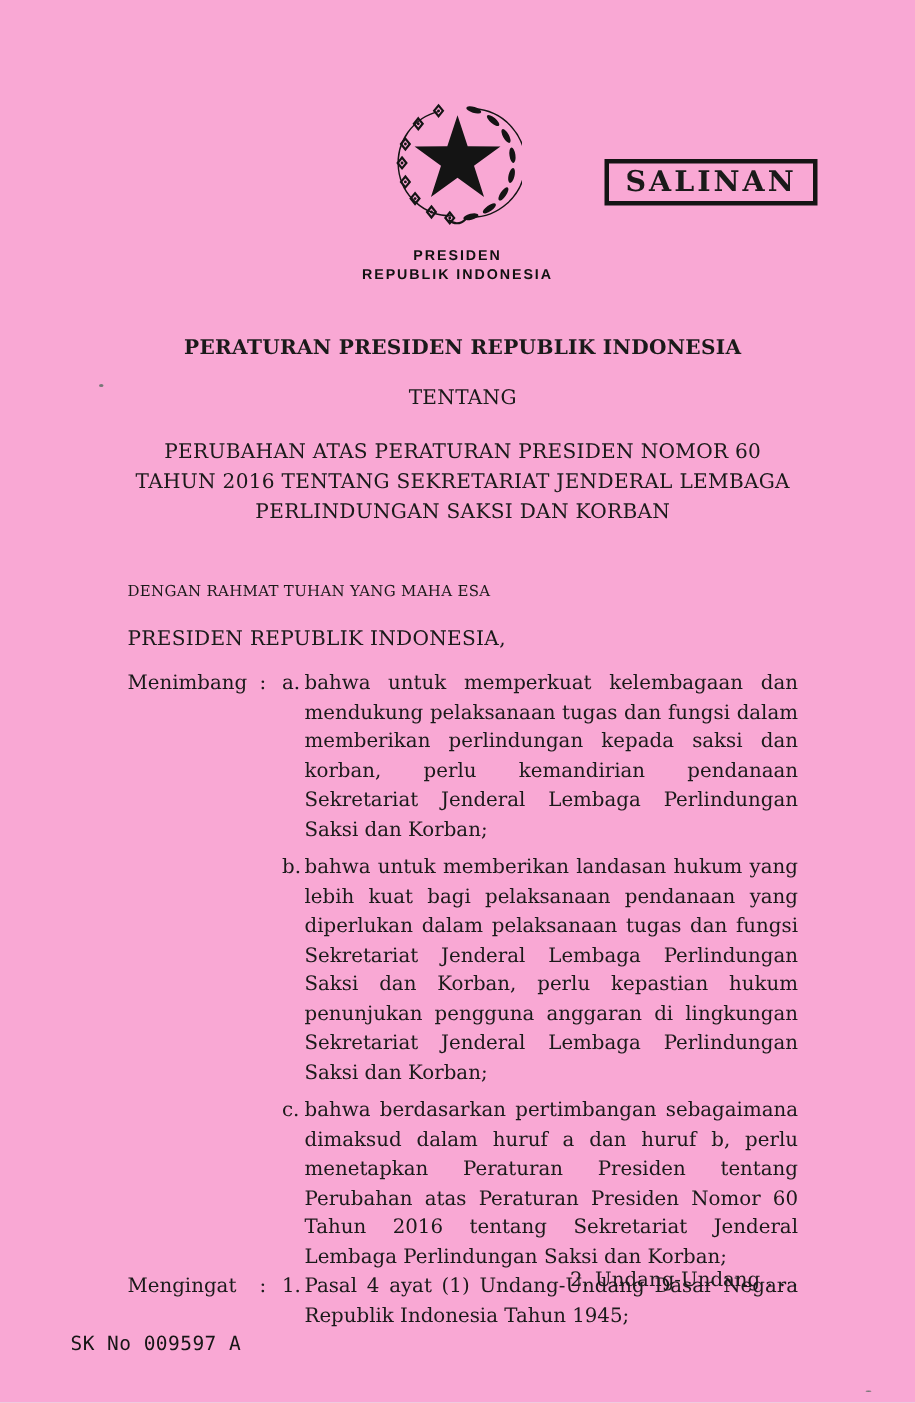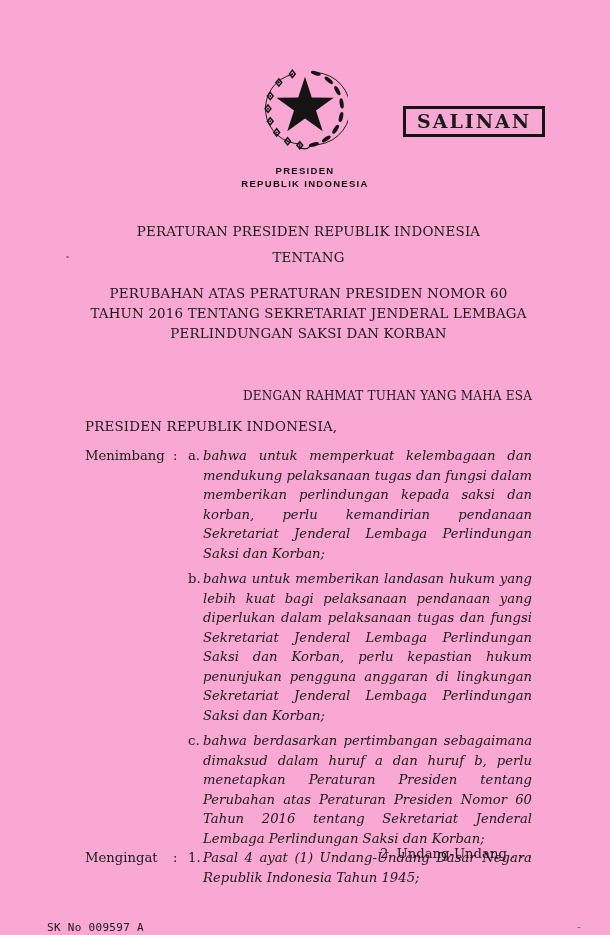--- a/index.html
+++ b/index.html
@@ -23,49 +23,49 @@
     text-align:center; font-family:"Liberation Sans", sans-serif;
     font-weight:700; font-size:9.5px; letter-spacing:1.3px; line-height:13px;
     color:#111;
   }
 
   
   .title-block {
     position:absolute; top:222px; left:85px; width:447px;
     text-align:center; font-size:13.4px; line-height:20px; letter-spacing:.2px;
   }
-  .t-line1 { margin-bottom:6px; }
+  .t-line1 { margin-bottom:14px;font-weight:bold; }
   .t-nomor { word-spacing:6px; margin-bottom:6px; }
   .t-tentang { margin-bottom:2px; }
   .t-subject { line-height:20px;margin-top:16px; }
 
   .invocation {
     position:absolute; top:389px; left:85px; width:447px;
-    text-align:right; font-size:12px; letter-spacing:.2px;
+    text-align:left; font-size:10px; letter-spacing:.2px;
   }
   .authority {
     position:absolute; top:419px; left:85px; width:447px;
     text-align:left; font-size:13.4px; letter-spacing:.2px;
   }
 
   
   .clauses { position:absolute; top:446px; left:85px; width:447px;
     font-size:13.2px; line-height:19.5px; }
   .row { display:grid; grid-template-columns:88px 15px 15px 1fr;
     margin-bottom:6px; }
   .row:last-child { margin-bottom:0; }
-  .c-text { text-align:justify;font-style:italic; }
+  .c-text { text-align:justify; }
 
   .catchword {
     position:absolute; top:846px; left:85px; width:447px;
     text-align:right; font-size:13.2px;
   }
   .footer-sk {
-    position:absolute; top:921px; left:47px;
-    font-family:"DejaVu Sans Mono", monospace; font-size:11px;
+    position:absolute; top:889px; left:47px;
+    font-family:"DejaVu Sans Mono", monospace; font-size:13px;
     letter-spacing:.3px; color:#161616;
   }
 
   .speck { position:absolute; background:#777; border-radius:50%; }
   .speck-a { left:66px; top:256px; width:3px; height:2px; }
   .speck-b { left:577px; top:927px; width:4px; height:1px; }
 </style>
 </head>
 <body>
 

